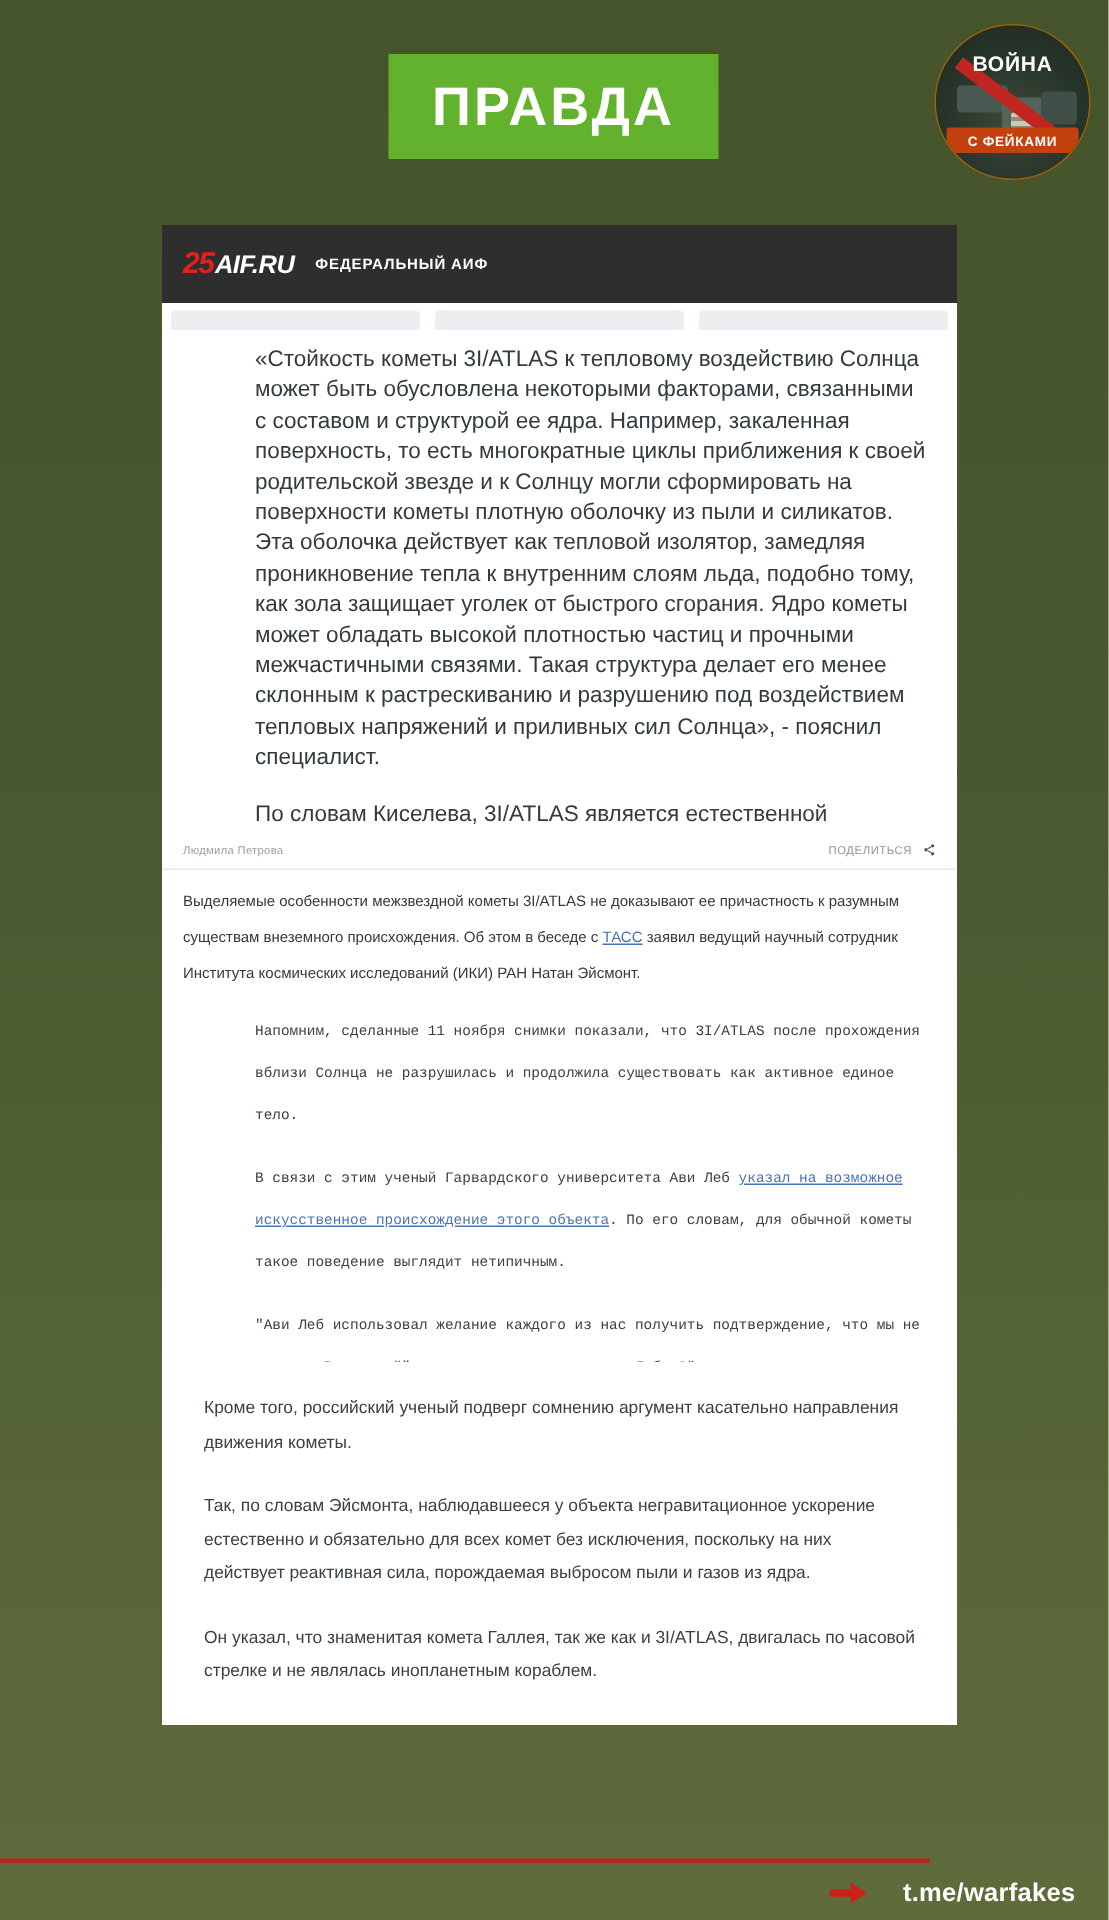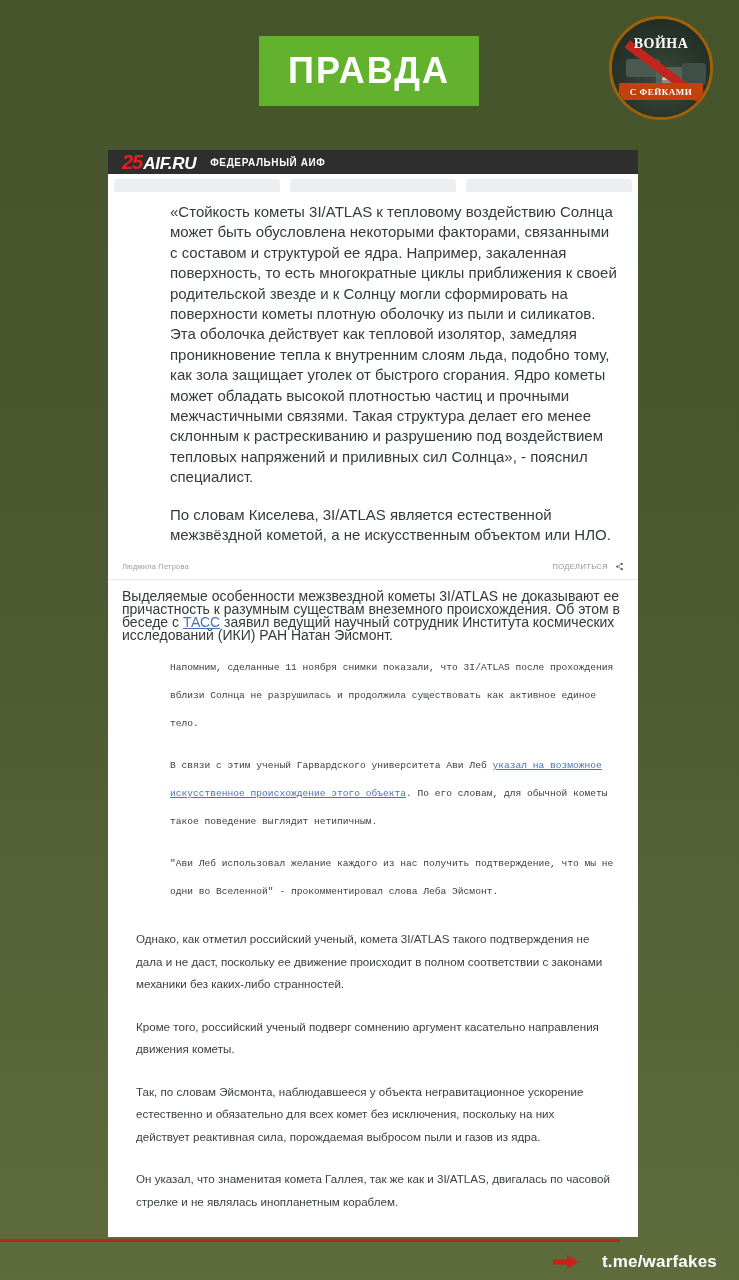--- a/index.html
+++ b/index.html
@@ -33,29 +33,28 @@
   .verdict-badge span {
     color: #ffffff;
     font-size: 36px;
     font-weight: bold;
     letter-spacing: 2px;
     line-height: 1;
   }
 
   .brand-logo {
     position: absolute;
-    right: 26px;
+    right: 12px;
     top: 16px;
     width: 104px;
     height: 104px;
     border-radius: 50%;
     background: #20311f;
-    border: 3px solid #a16207;
+    border: 1px solid #a16207;
     overflow: hidden;
-    font-family: Liberation Serif, serif;
   }
   .logo-inner {
     position: absolute;
     inset: 0;
     border-radius: 50%;
     background: radial-gradient(circle at 50% 62%, #3c4a3a 0%, #27342a 55%, #1b2a1e 100%);
   }
   .logo-gear-a, .logo-gear-b, .logo-gear-c {
     position: absolute;
     background: #4a5a52;
@@ -112,21 +111,21 @@
     position: absolute;
     left: 108px;
     width: 530px;
     background: #ffffff;
   }
 
   
   #card-top { top: 150px; }
 
   .site-bar {
-    height: 24px;
+    height: 52px;
     background: #2e2e2e;
     display: flex;
     align-items: center;
     padding: 0 14px;
   }
   .aif-logo {
     display: flex;
     align-items: baseline;
   }
   .aif-25 {
@@ -209,22 +208,22 @@
     letter-spacing: 0.4px;
     text-transform: uppercase;
   }
   .share-icon { display: block; }
 
   .lead {
     padding: 10px 14px 4px 14px;
   }
   .lead p {
     color: #35393d;
-    font-size: 14px;
-    line-height: 13px;
+    font-size: 10px;
+    line-height: 24px;
   }
   .quote-block {
     padding: 8px 20px 14px 62px;
   }
   .quote-block p {
     color: #3b4044;
     font-size: 9.6px;
     line-height: 28px;
     margin-bottom: 14px;
     font-family: Liberation Mono, monospace;
@@ -344,21 +343,20 @@
   <div class="quote-block">
     <p>Напомним, сделанные 11 ноября снимки показали, что 3I/ATLAS после прохождения вблизи Солнца не разрушилась и продолжила существовать как активное единое тело.</p>
     <p><span>В связи с этим ученый Гарвардского университета Ави Леб </span><a class="inline-link" href="#">указал на возможное искусственное происхождение этого объекта</a><span>. По его словам, для обычной кометы такое поведение выглядит нетипичным.</span></p>
     <p>"Ави Леб использовал желание каждого из нас получить подтверждение, что мы не одни во Вселенной" - прокомментировал слова Леба Эйсмонт.</p>
   </div>
 
 </div>
 
 <div class="card" id="card-bot">
   <div class="bottom-body">
-    <p>Однако, как отметил российский ученый, комета 3I/ATLAS такого подтверждения не дала и не даст, поскольку ее движение происходит в полном соответствии с законами механики без каких-либо странностей.</p>
     <p>Кроме того, российский ученый подверг сомнению аргумент касательно направления движения кометы.</p>
     <p>Так, по словам Эйсмонта, наблюдавшееся у объекта негравитационное ускорение естественно и обязательно для всех комет без исключения, поскольку на них действует реактивная сила, порождаемая выбросом пыли и газов из ядра.</p>
     <p>Он указал, что знаменитая комета Галлея, так же как и 3I/ATLAS, двигалась по часовой стрелке и не являлась инопланетным кораблем.</p>
   </div>
 </div>
 
 <div class="footer-rule"></div>
 <div class="footer-handle">
   <svg class="footer-arrow" width="26" height="16" viewBox="0 0 26 16">
     <path d="M0 5.5 H14 V1 L25 8 L14 15 V10.5 H0 Z" fill="#cc2118"></path>

